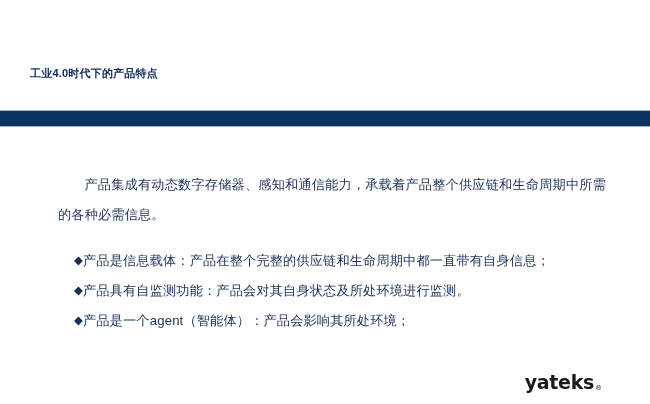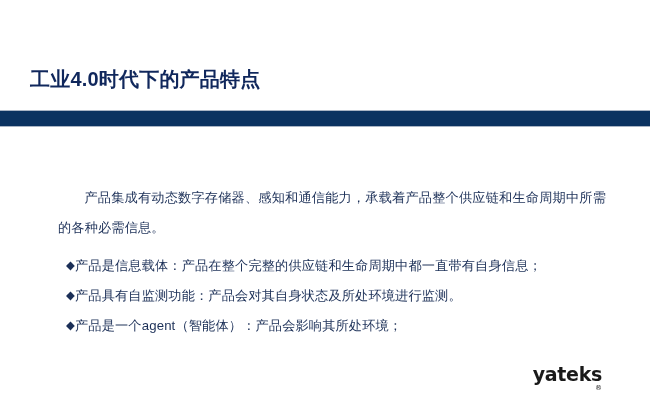--- a/index.html
+++ b/index.html
@@ -19,21 +19,21 @@
     position: absolute;
     inset: 0;
     background: #ffffff;
   }
 
   
   .slide-title {
     position: absolute;
     left: 30px;
     top: 66px;
-    font-size: 20px;
+    font-size: 11px;
     font-weight: bold;
     color: #10275c;
     letter-spacing: 0.2px;
     white-space: nowrap;
   }
 
   
   .divider-bar {
     position: absolute;
     left: 0;
@@ -52,27 +52,27 @@
     left: 58px;
     top: 170px;
     width: 548px;
   }
 
   .para {
     font-size: 13.2px;
     line-height: 30px;
     color: #1b2f57;
     text-indent: 2em;
-    margin: 13px 0 2px 0;
+    margin: 0 0 2px 0;
     text-align: justify;
     letter-spacing: 0.15px;
   }
 
   .bullet-list {
-    margin: 8px;
+    margin: 16px;
     padding: 0;
     list-style: none;
   }
 
   .bullet-item {
     font-size: 13.2px;
     line-height: 30px;
     color: #1b2f57;
     letter-spacing: 0.15px;
     white-space: nowrap;
@@ -91,21 +91,20 @@
   }
 
   
   .logo {
     position: absolute;
     right: 48px;
     bottom: 12px;
     display: flex;
     align-items: flex-end;
     color: #1a1a1a;
-    flex-direction: column;
   }
   .logo-word {
     font-family: "DejaVu Sans", sans-serif;
     font-size: 19px;
     font-weight: 600;
     letter-spacing: -0.3px;
     color: #1a1a1a;
     line-height: 1;
   }
   .logo-mark {

